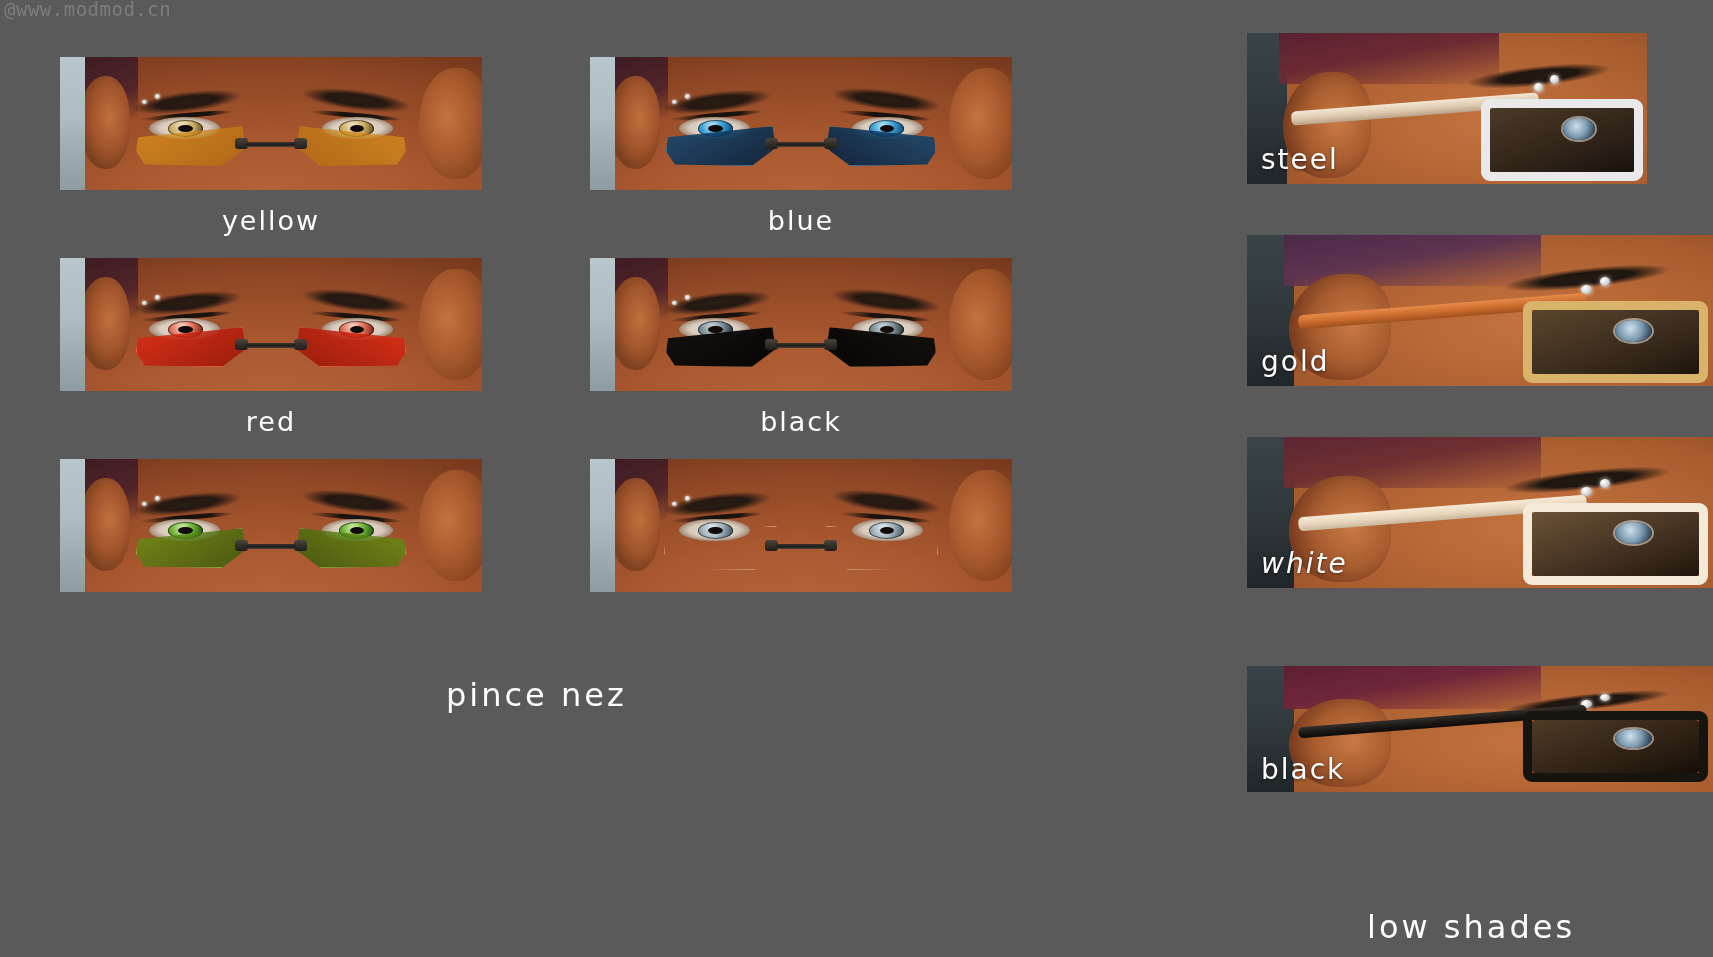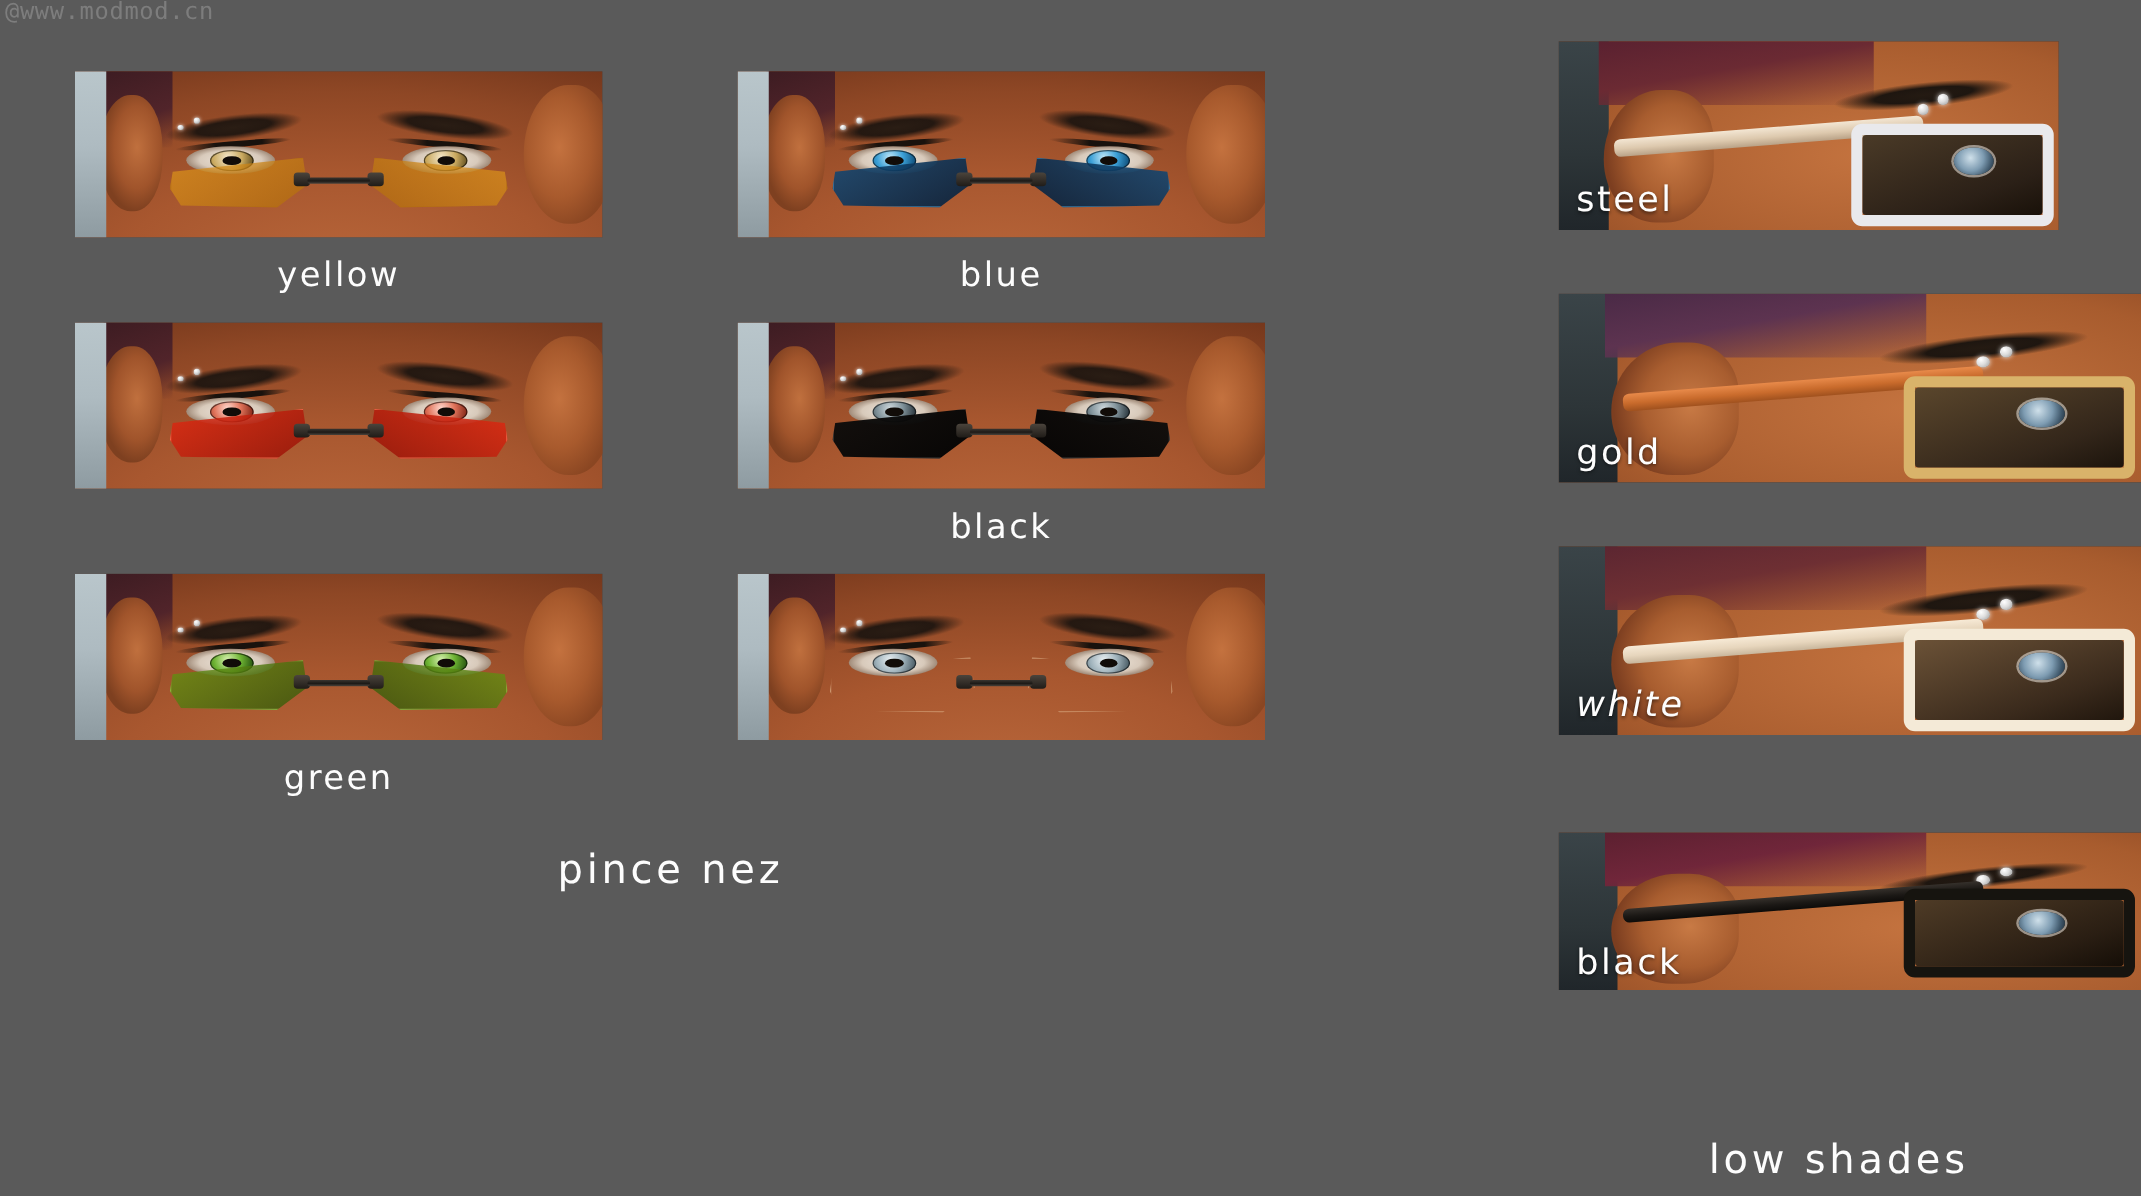--- a/index.html
+++ b/index.html
@@ -293,20 +293,21 @@
             <div class="pierce" style="left:19.5%;top:32%;"></div>
             <div class="pierce" style="left:22.5%;top:28%;"></div>
             <div class="lens l" style="background:linear-gradient(150deg,rgba(226,42,18,.85),rgba(150,20,8,.88));box-shadow:0 0 0 1px rgba(255,120,90,.75) inset;"></div>
             <div class="lens r" style="background:linear-gradient(210deg,rgba(226,42,18,.85),rgba(150,20,8,.88));box-shadow:0 0 0 1px rgba(255,120,90,.75) inset;"></div>
             <div class="nosepad l"></div>
               <div class="nosepad r"></div>
               <div class="bridge"></div>
           </div>
         </div>
       </div>
+      <div class="cap lbl" style="top:148px;">red</div>
     </div>
 
     <div class="cell" style="left:590px;top:258px;">
       <div class="tile" style="width:422px;height:133px;">
         <div class="art">
           <div class="face">
             <div class="dark-corner"></div>
               <div class="ear"></div>
               <div class="ear-l"></div>
             <div class="brow l"></div>
@@ -352,21 +353,20 @@
             <div class="pierce" style="left:19.5%;top:32%;"></div>
             <div class="pierce" style="left:22.5%;top:28%;"></div>
             <div class="lens l" style="background:linear-gradient(150deg,rgba(104,150,18,.78),rgba(52,86,10,.82));box-shadow:0 0 0 1px rgba(170,215,90,.6) inset;"></div>
             <div class="lens r" style="background:linear-gradient(210deg,rgba(104,150,18,.78),rgba(52,86,10,.82));box-shadow:0 0 0 1px rgba(170,215,90,.6) inset;"></div>
             <div class="nosepad l"></div>
               <div class="nosepad r"></div>
               <div class="bridge"></div>
           </div>
         </div>
       </div>
-      <div class="cap lbl" style="top:148px;">green</div>
     </div>
 
     <div class="cell" style="left:590px;top:459px;">
       <div class="tile" style="width:422px;height:133px;">
         <div class="art">
           <div class="face">
             <div class="dark-corner"></div>
               <div class="ear"></div>
               <div class="ear-l"></div>
             <div class="brow l"></div>

